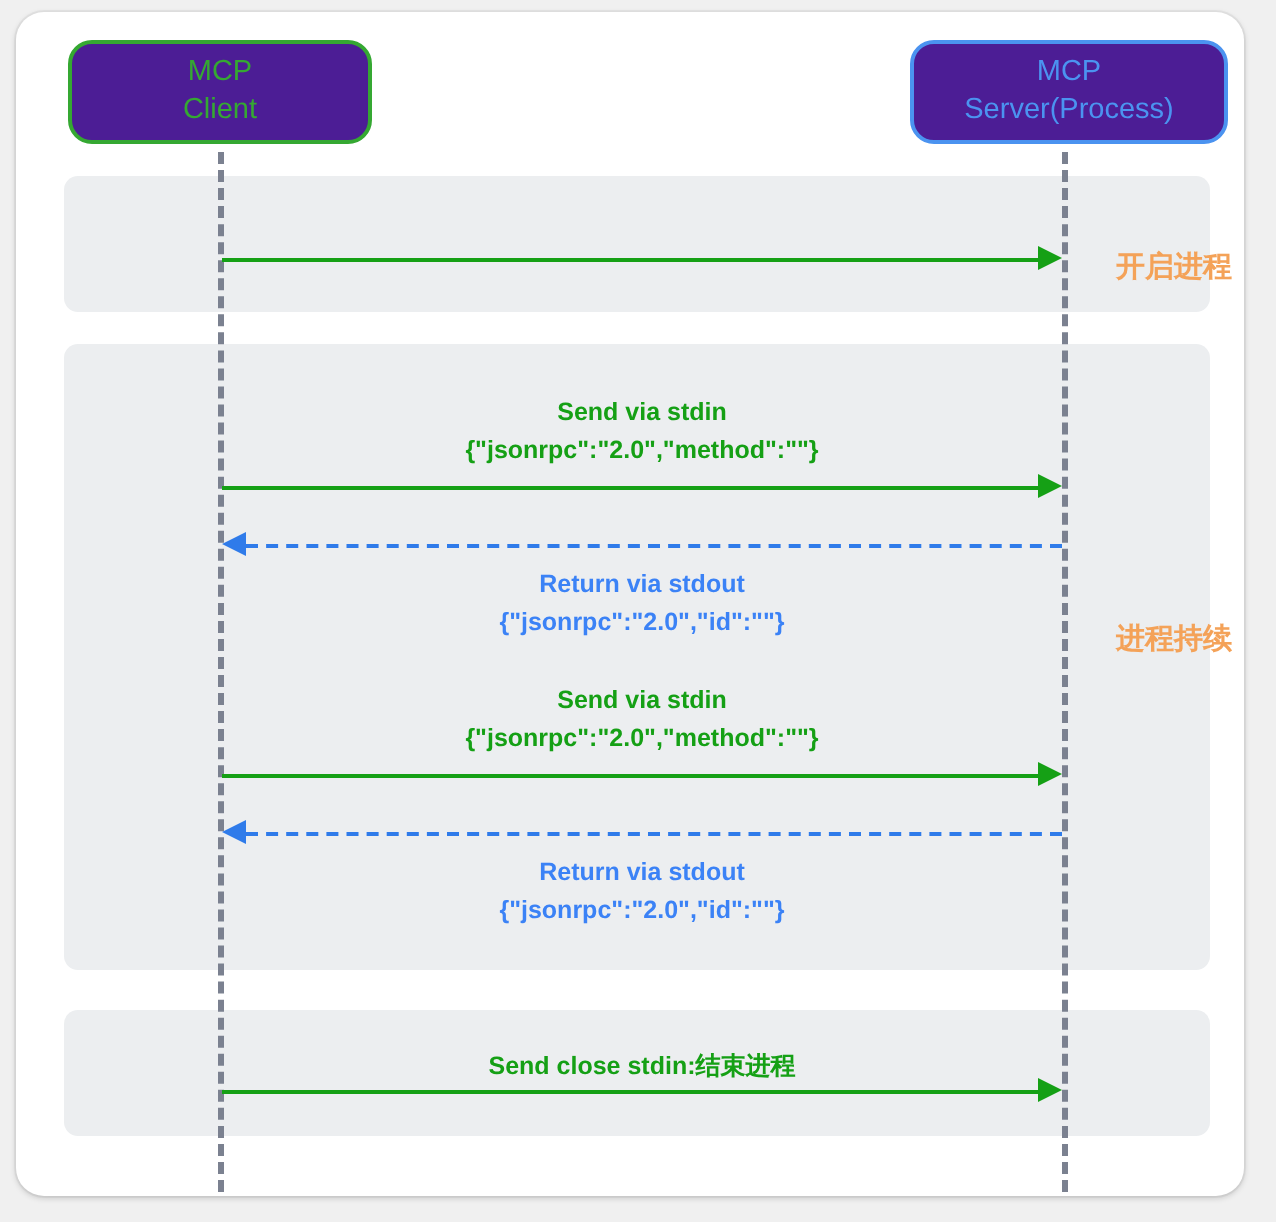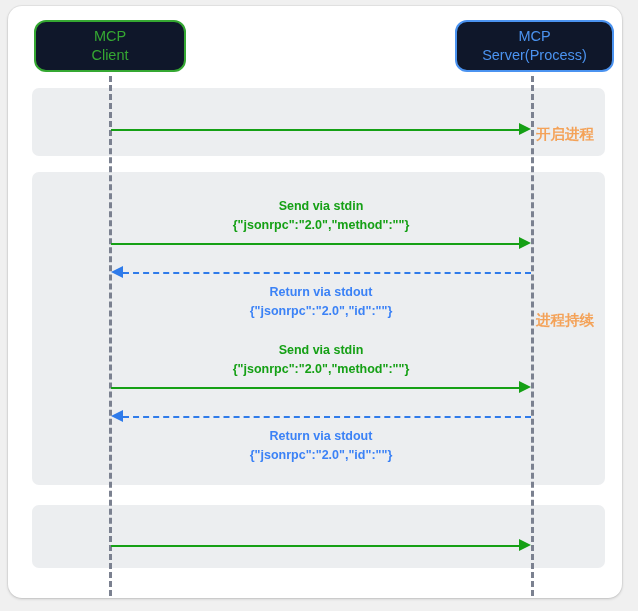--- a/index.html
+++ b/index.html
@@ -43,21 +43,21 @@
   }
   .lifeline.client  { left: 101px; }
   .lifeline.server  { left: 523px; }
 
   
   .actor {
     position: absolute;
     top: 14px;
     height: 52px;
     border-radius: 12px;
-    background: #0f172a;
+    background: #4c1d95;
     display: flex;
     flex-direction: column;
     align-items: center;
     justify-content: center;
     line-height: 1.28;
     font-size: 14.5px;
     box-sizing: border-box;
   }
   .actor .ln { display: block; white-space: nowrap; }
 
@@ -125,21 +125,21 @@
   .msg .l2 { font-size: 12.5px; font-weight: bold; }
   .msg.green { color: #15a015; }
   .msg.blue  { color: #3b82f6; }
 
   
   .phase-note {
     position: absolute;
     color: #f4a258;
     font-size: 14.5px;
     font-weight: bold;
-    text-align: left;
+    text-align: right;
     line-height: 1.75;
     white-space: nowrap;
   }
 </style>
 </head>
 <body>
 
 <div class="page">
   <div class="card">
 
@@ -194,20 +194,23 @@
 
     <div class="arrow dashed" style="left:103px; top:410px; width:420px;">
       <div class="shaft" style="left:12px; width:408px;"></div>
       <div class="head" style="left:0px;"></div>
     </div>
     <div class="msg blue" style="left:103px; top:421px; width:420px;">
       <div class="l1">Return via stdout</div>
       <div class="l2">{"jsonrpc":"2.0","id":""}</div>
     </div>
 
+    <div class="msg green" style="left:103px; top:518px; width:420px;">
+      <div class="l1">Send close stdin:结束进程</div>
+    </div>
     <div class="arrow solid" style="left:103px; top:539px; width:420px;">
       <div class="shaft" style="width:410px;"></div>
       <div class="head" style="left:408px;"></div>
     </div>
 
     <div class="phase-note" style="left:528px; top:116px; width:80px;">
       <span>开启进程</span>
     </div>
 
     <div class="phase-note" style="left:528px; top:302px; width:80px;">

